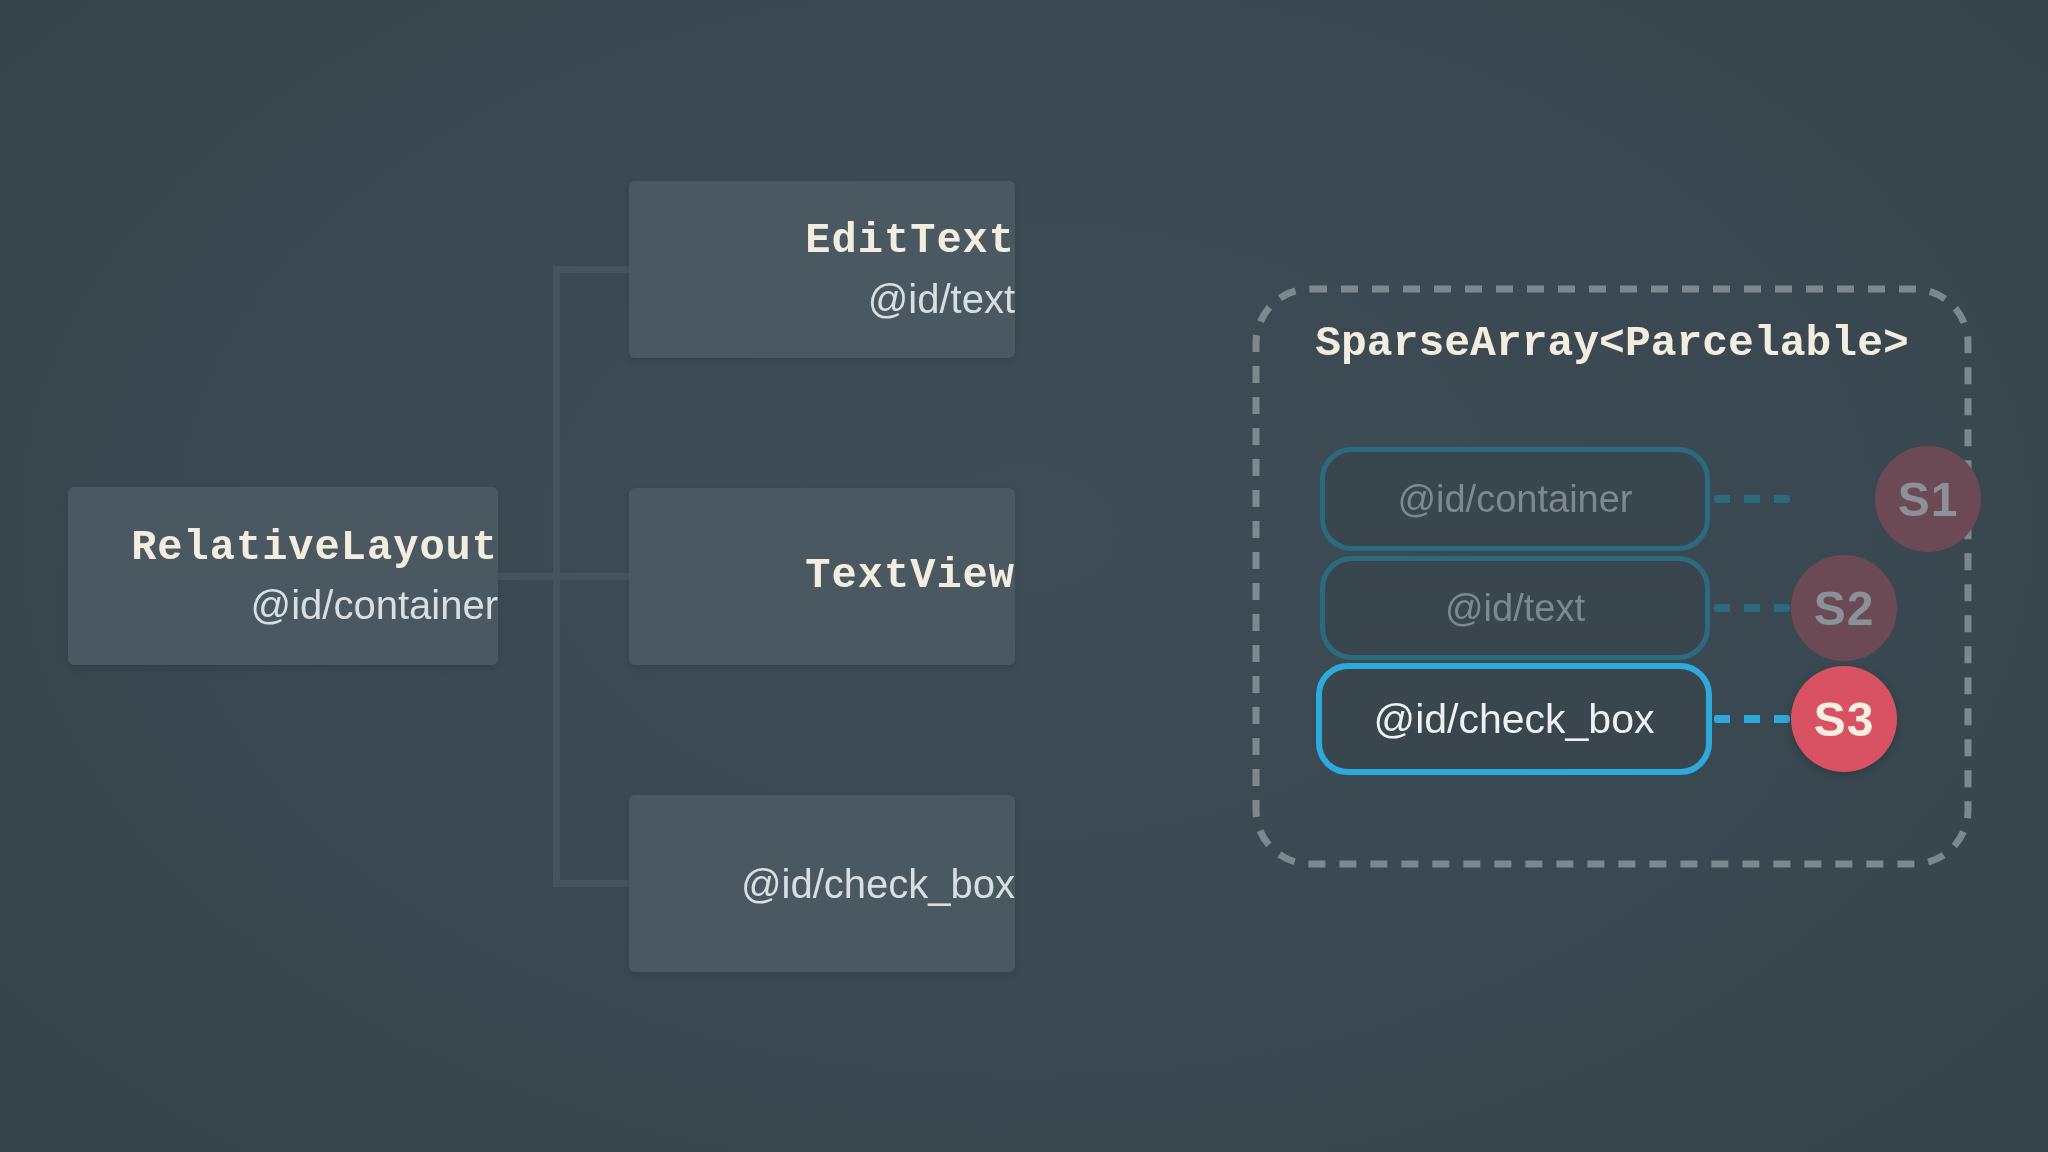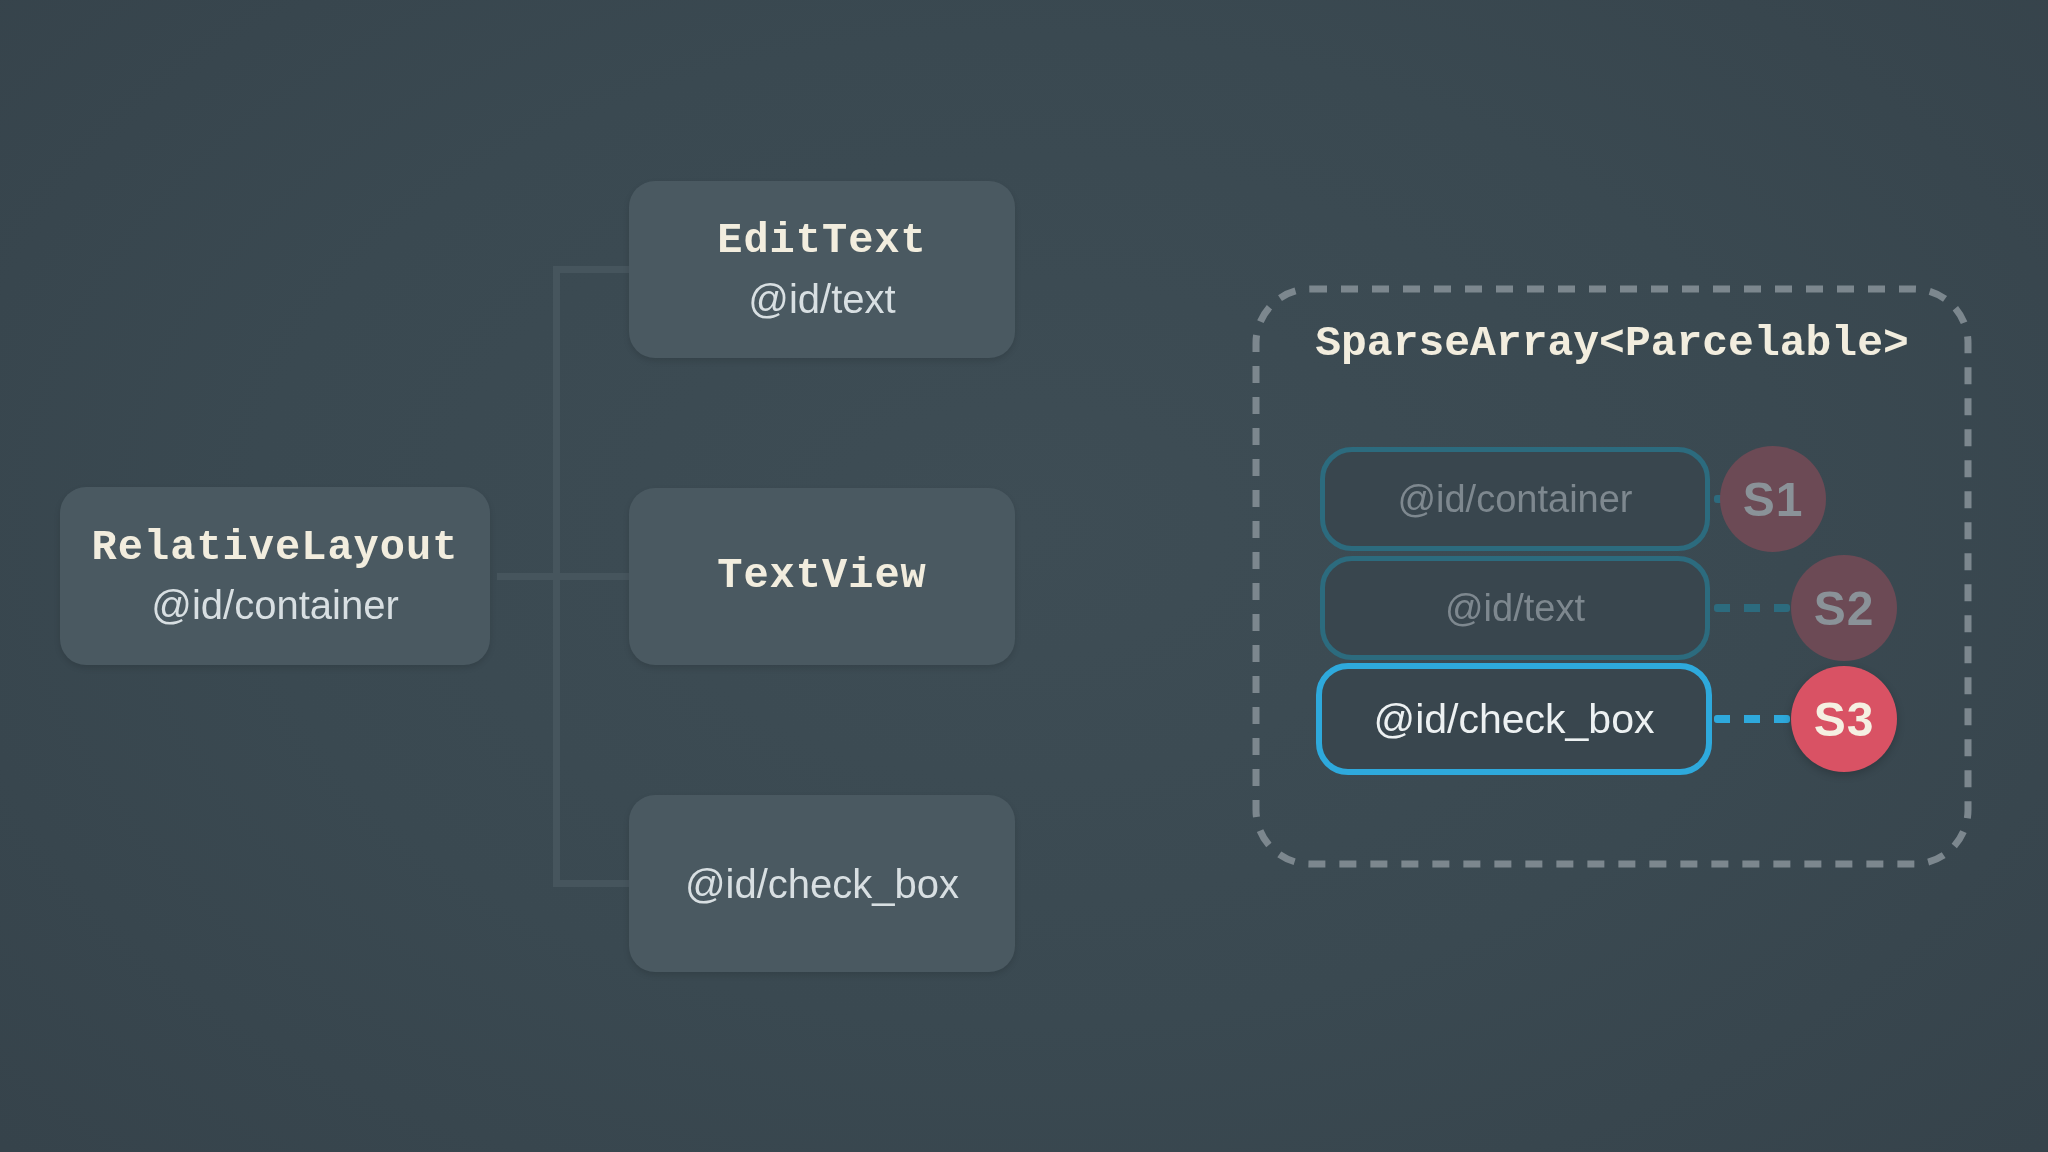--- a/index.html
+++ b/index.html
@@ -13,44 +13,44 @@
     height: 1152px;
     overflow: hidden;
     background: radial-gradient(ellipse 1400px 900px at 50% 46%, #3E4D55 0%, #3A4951 55%, #36434B 100%);
     font-family: "Liberation Sans", sans-serif;
   }
 
   
   .node {
     position: absolute;
     background: #4A5961;
-    border-radius: 26px;
+    border-radius: 6px;
     display: flex;
     flex-direction: column;
-    align-items: center;
+    align-items: flex-end;
     justify-content: center;
     gap: 10px;
     box-shadow: 0 3px 6px rgba(0,0,0,0.12);
   }
   .node-title {
     font-family: "Liberation Mono", monospace;
     font-weight: bold;
     font-size: 42px;
     line-height: 1.15;
     color: #F2EDDE;
     letter-spacing: 1px;
     white-space: nowrap;
   }
   .node-subtitle {
     font-size: 40px;
     line-height: 1.15;
     color: #D8DFE2;
     white-space: nowrap;
   }
-  .node-root     { left: 60px;  top: 487px; width: 430px; height: 178px; }
+  .node-root     { left: 68px;  top: 487px; width: 430px; height: 178px; }
   .node-edittext { left: 629px; top: 181px; width: 386px; height: 177px; }
   .node-textview { left: 629px; top: 488px; width: 386px; height: 177px; }
   .node-checkbox { left: 629px; top: 795px; width: 386px; height: 177px; }
 
   
   .tree-line { position: absolute; background: #46555D; }
   .trunk          { left: 553px; top: 266px; width: 7px;   height: 621px; }
   .branch-top     { left: 553px; top: 266px; width: 78px;  height: 7px; }
   .branch-mid     { left: 497px; top: 573px; width: 134px; height: 7px; }
   .branch-bottom  { left: 553px; top: 880px; width: 78px;  height: 7px; }
@@ -113,21 +113,21 @@
     border-radius: 50%;
     display: flex;
     align-items: center;
     justify-content: center;
     font-weight: bold;
     font-size: 48px;
     letter-spacing: 1px;
   }
   .circle-faded  { background: #6C4A55; color: #8A9298; }
   .circle-active { background: #D95264; color: #F5F0E2; box-shadow: 0 3px 8px rgba(0,0,0,0.2); }
-  .circle-row1 { left: 1720px; top: 446px; }
+  .circle-row1 { left: 1875px; top: 446px; }
   .circle-row2 { left: 1791px; top: 555px; }
   .circle-row3 { left: 1791px; top: 666px; }
 </style>
 </head>
 <body>
 
 <div class="stage">
 
   <div class="tree-line trunk"></div>
   <div class="tree-line branch-top"></div>

